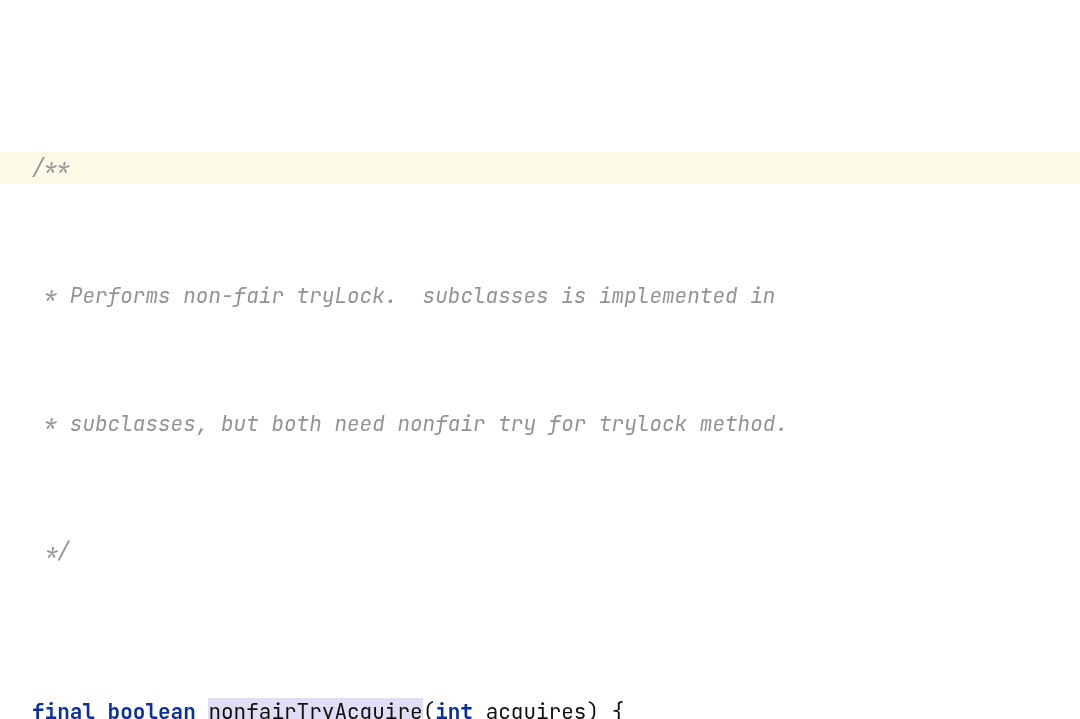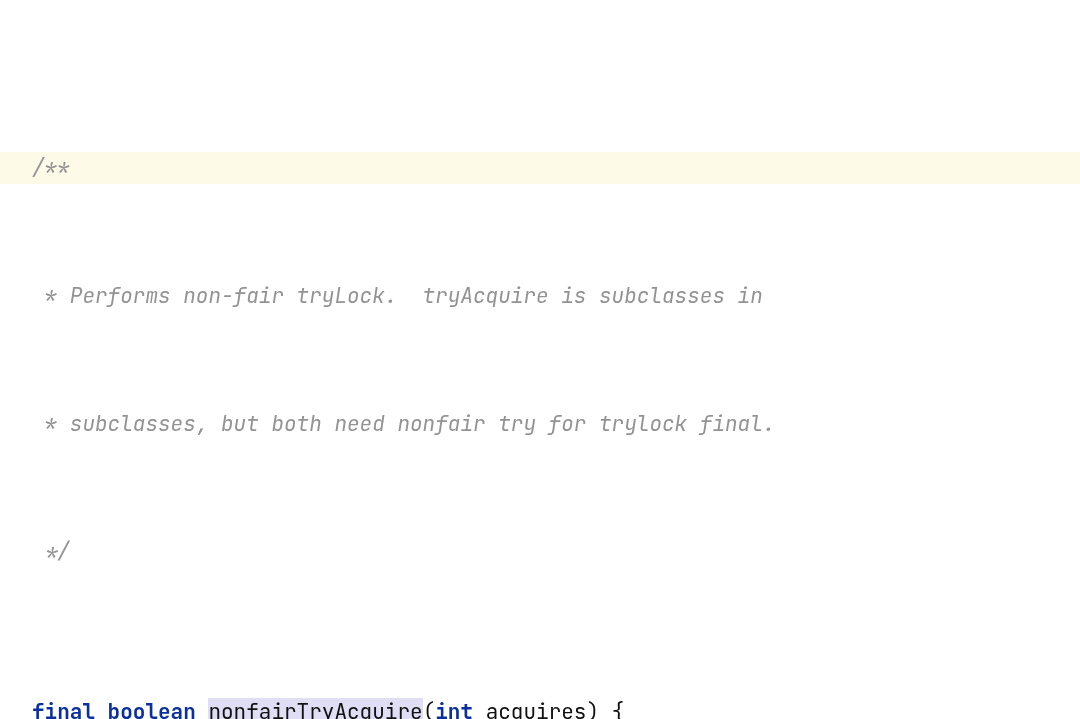--- a/index.html
+++ b/index.html
@@ -47,23 +47,23 @@
 </head>
 <body>
 
 <div class="highlight-line"></div>
 
 <div class="editor">
 
   
   <span class="line token-row"><span class="doccomment">/**</span></span>
   
-  <span class="line token-row"><span class="doccomment"> * Performs non-fair tryLock.  tryAcquire is subclasses in</span></span>
+  <span class="line token-row"><span class="doccomment"> * Performs non-fair tryLock.  subclasses is implemented in</span></span>
   
-  <span class="line token-row"><span class="doccomment"> * subclasses, but both need nonfair try for trylock final.</span></span>
+  <span class="line token-row"><span class="doccomment"> * subclasses, but both need nonfair try for trylock method.</span></span>
   
   <span class="line token-row"><span class="doccomment"> */</span></span>
 
   
   <span class="line token-row"><span class="kw">final</span><span> </span><span class="kw">boolean</span><span> </span><span class="methoddef">nonfairTryAcquire</span><span class="punct">(</span><span class="kw">int</span><span> </span><span class="ident">acquires</span><span class="punct">) {</span></span>
 
   
   
 
   

